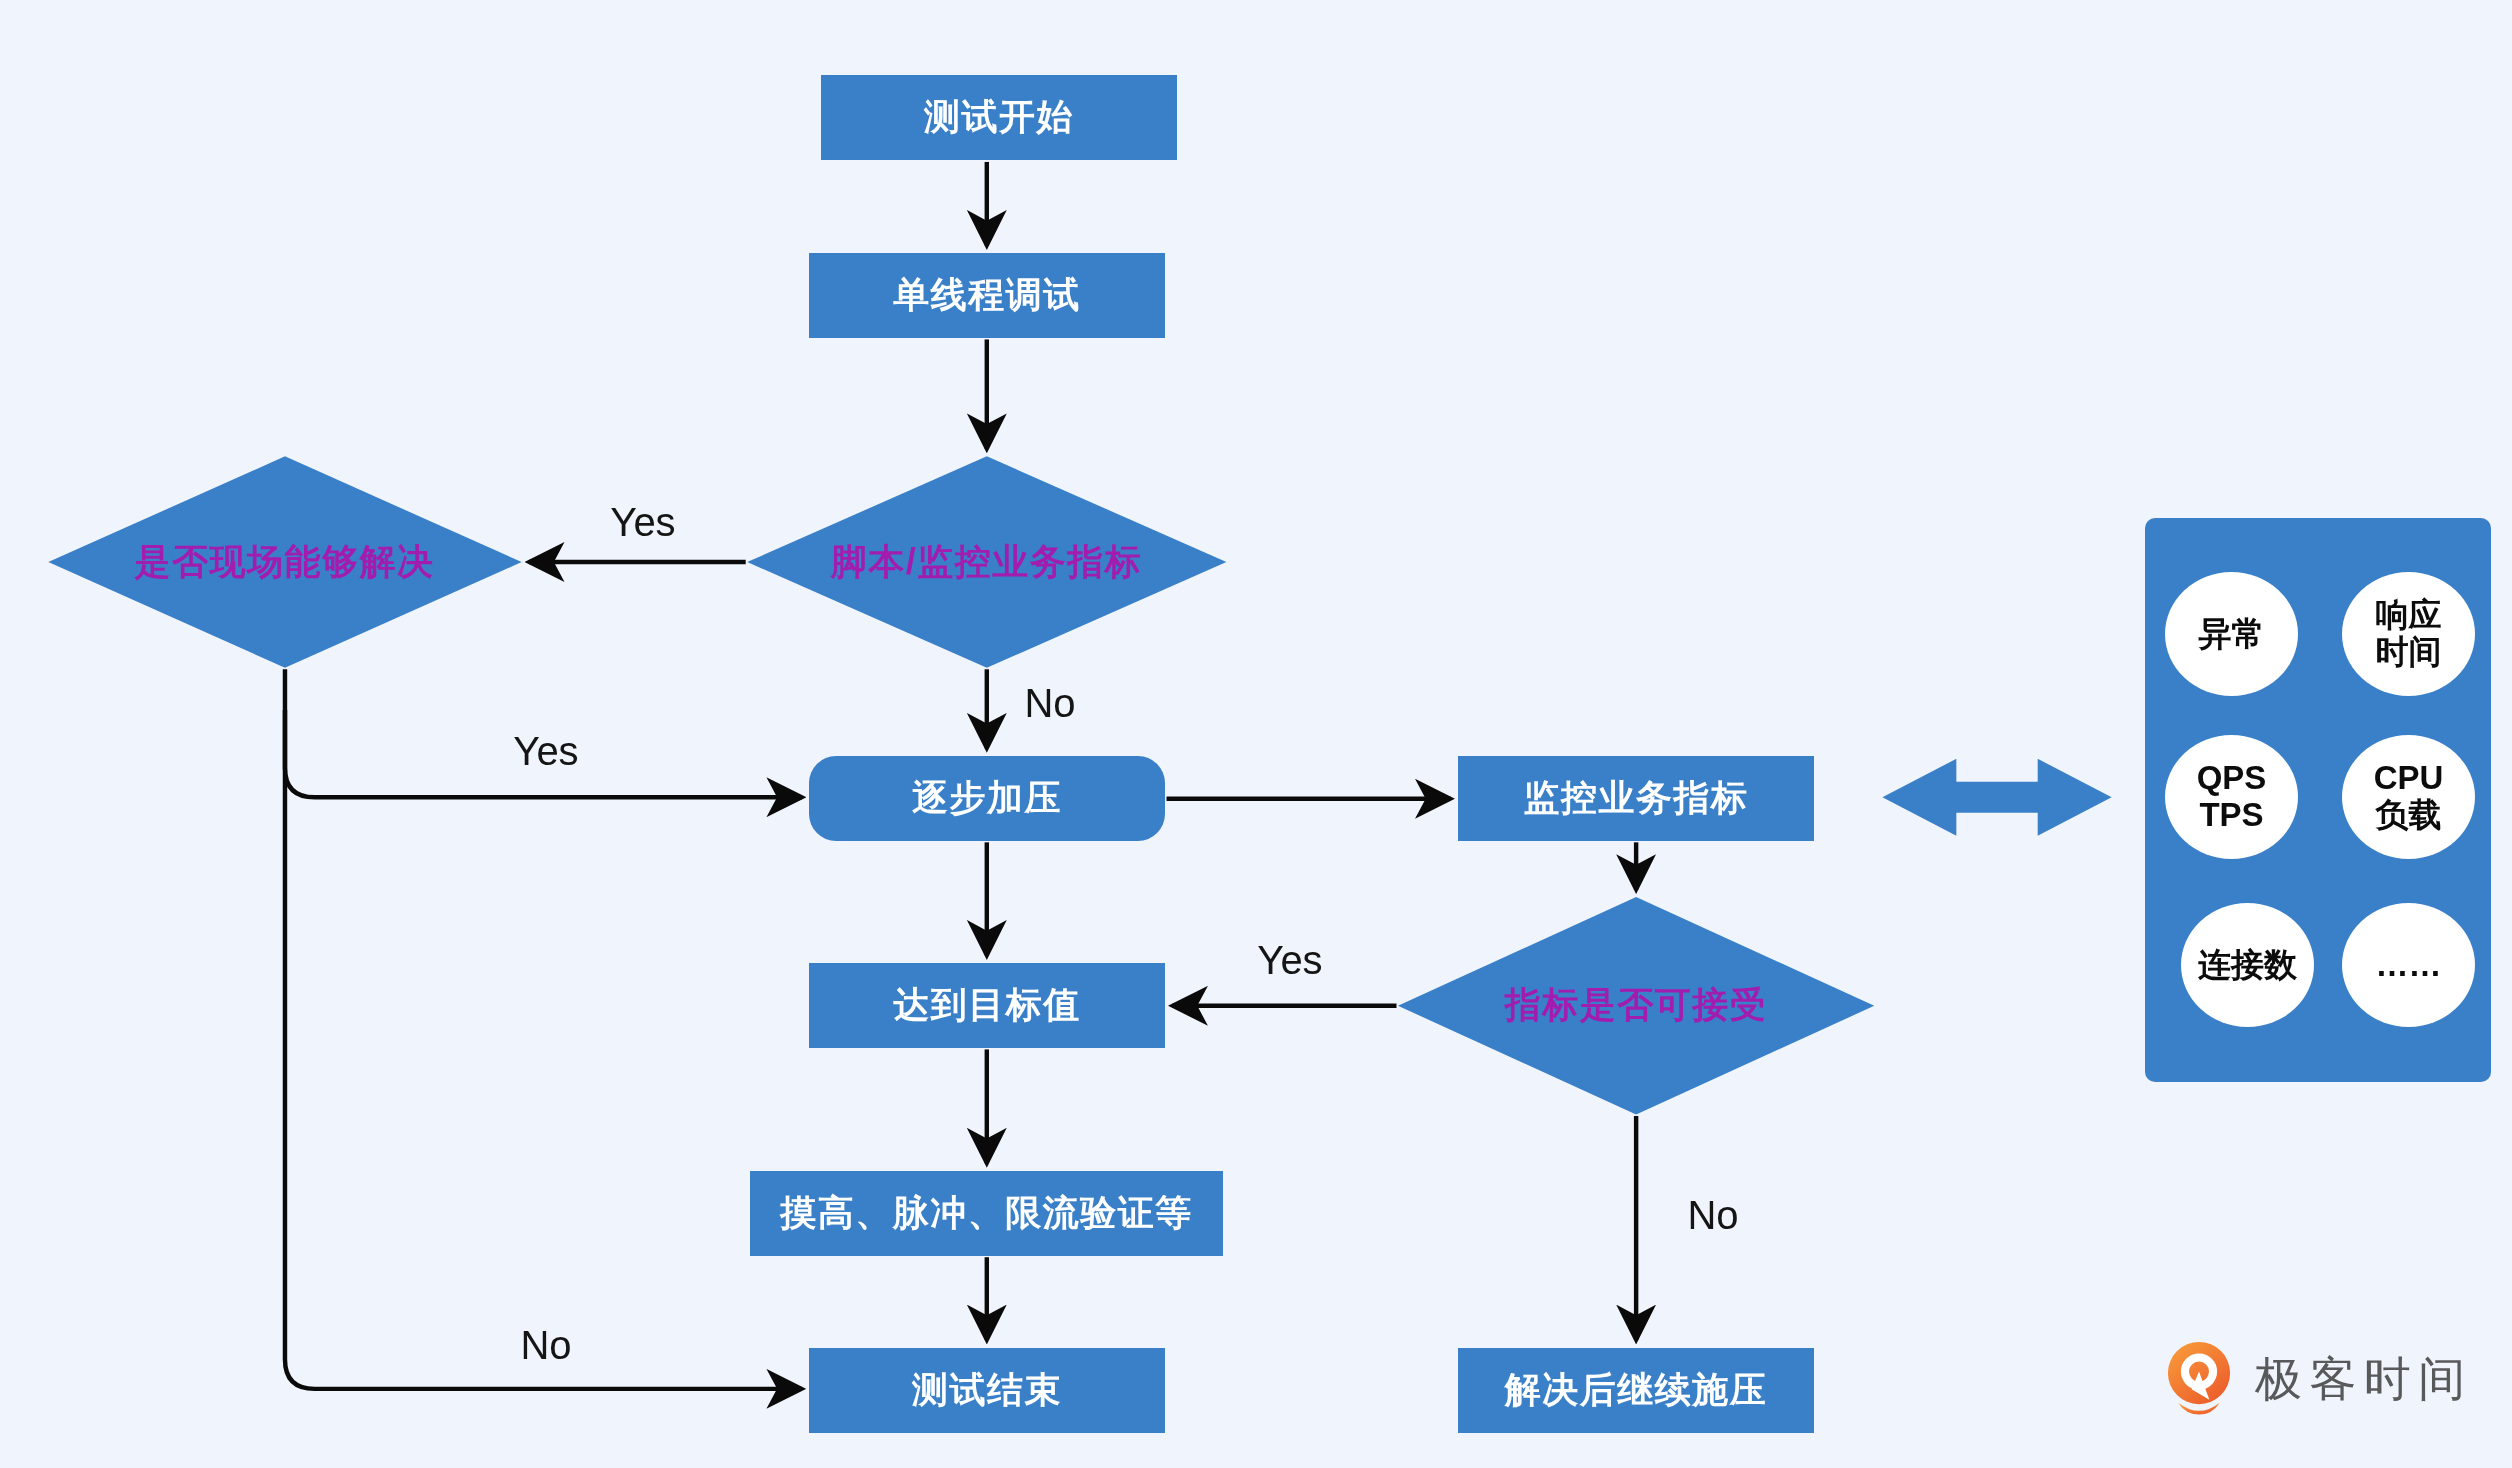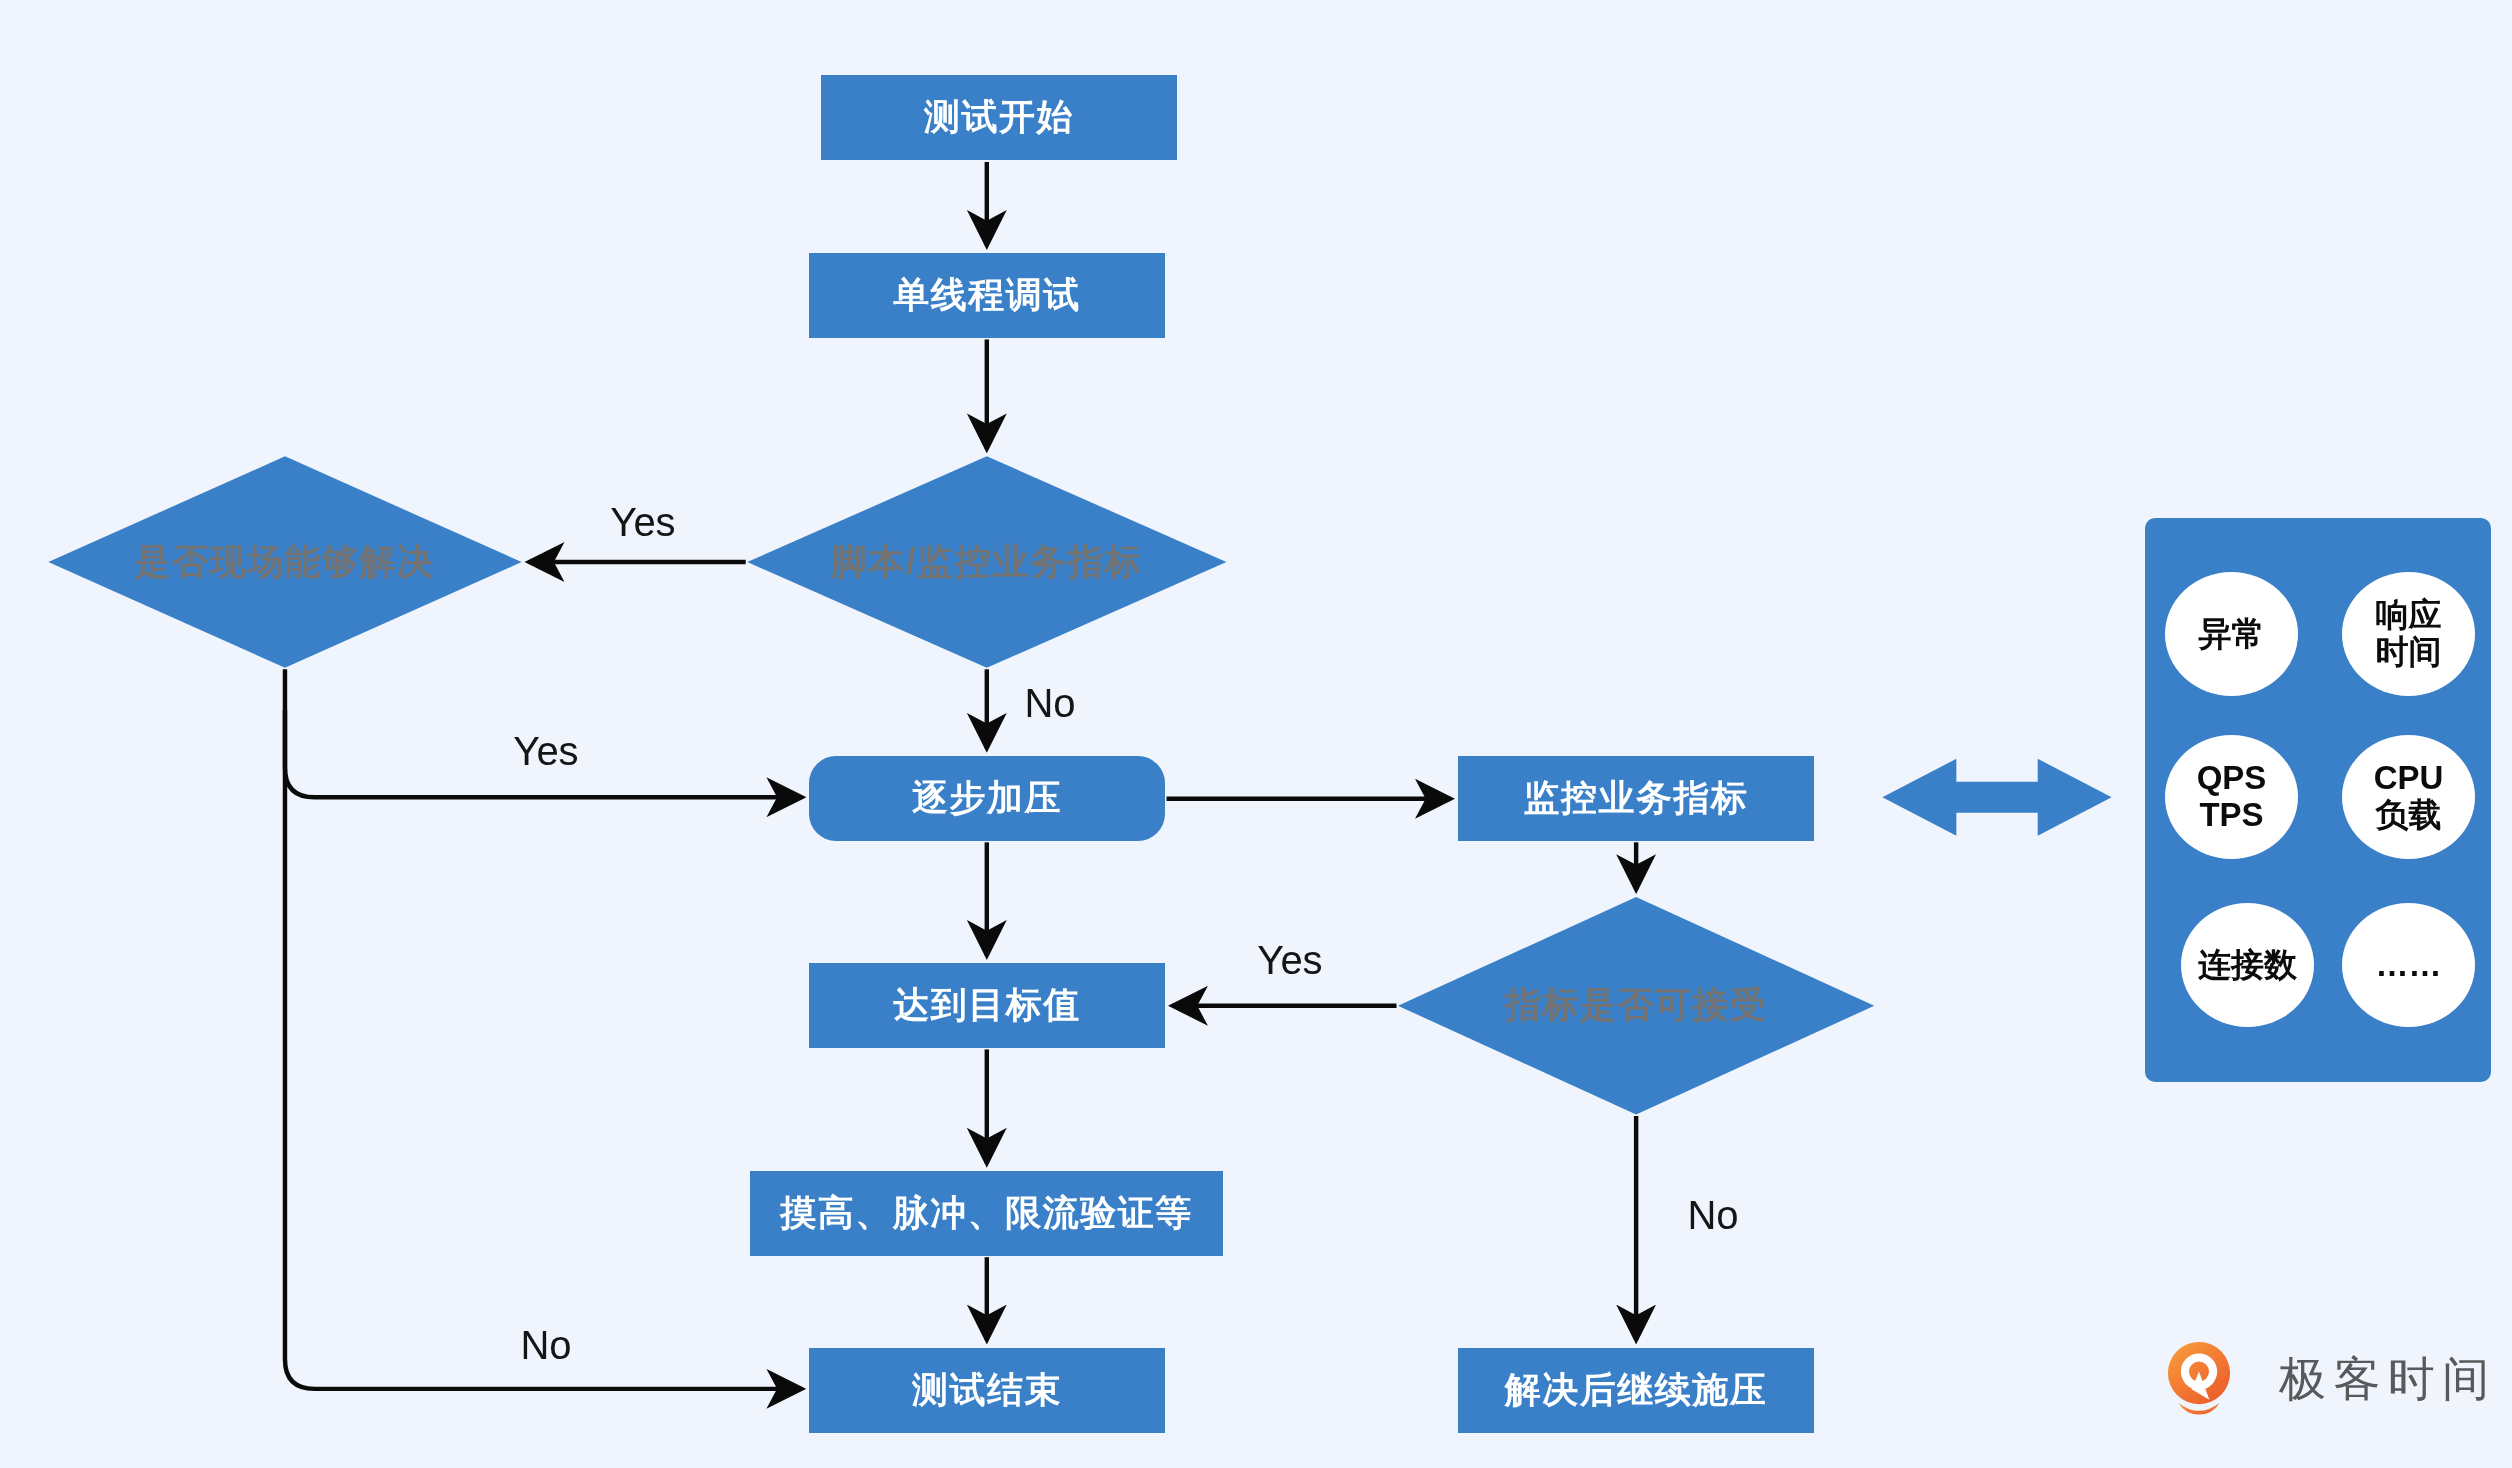--- a/index.html
+++ b/index.html
@@ -28,21 +28,21 @@
     display: flex;
     align-items: center;
     justify-content: center;
     font-size: 36px;
     font-weight: 700;
     letter-spacing: 1.5px;
     z-index: 2;
   }
   .diamond-label {
     position: absolute;
-    color: #737373;
+    color: #a21caf;
     display: flex;
     align-items: center;
     justify-content: center;
     font-size: 36px;
     font-weight: 700;
     letter-spacing: 1.5px;
     z-index: 3;
     pointer-events: none;
   }
   .edge-label {
@@ -78,21 +78,20 @@
     white-space: pre-line;
     z-index: 3;
   }
   #logo {
     position: absolute;
     left: 2162px; top: 1342px;
     height: 74px;
     display: flex;
     align-items: center;
     z-index: 2;
-    gap: 24px;
   }
   #logo .logo-text {
     margin-left: 19px;
     color: #58595B;
     font-size: 47px;
     font-weight: 500;
     letter-spacing: 7.4px;
     white-space: nowrap;
   }
 </style>

